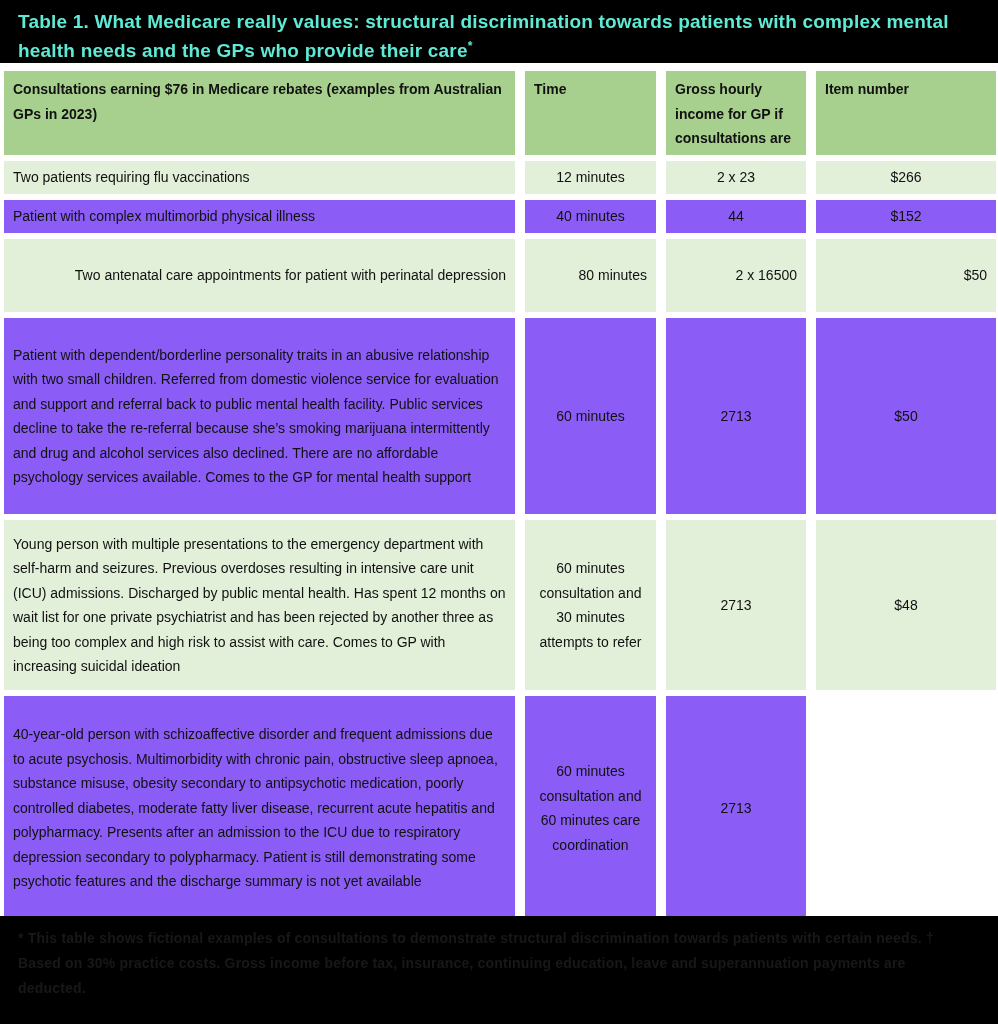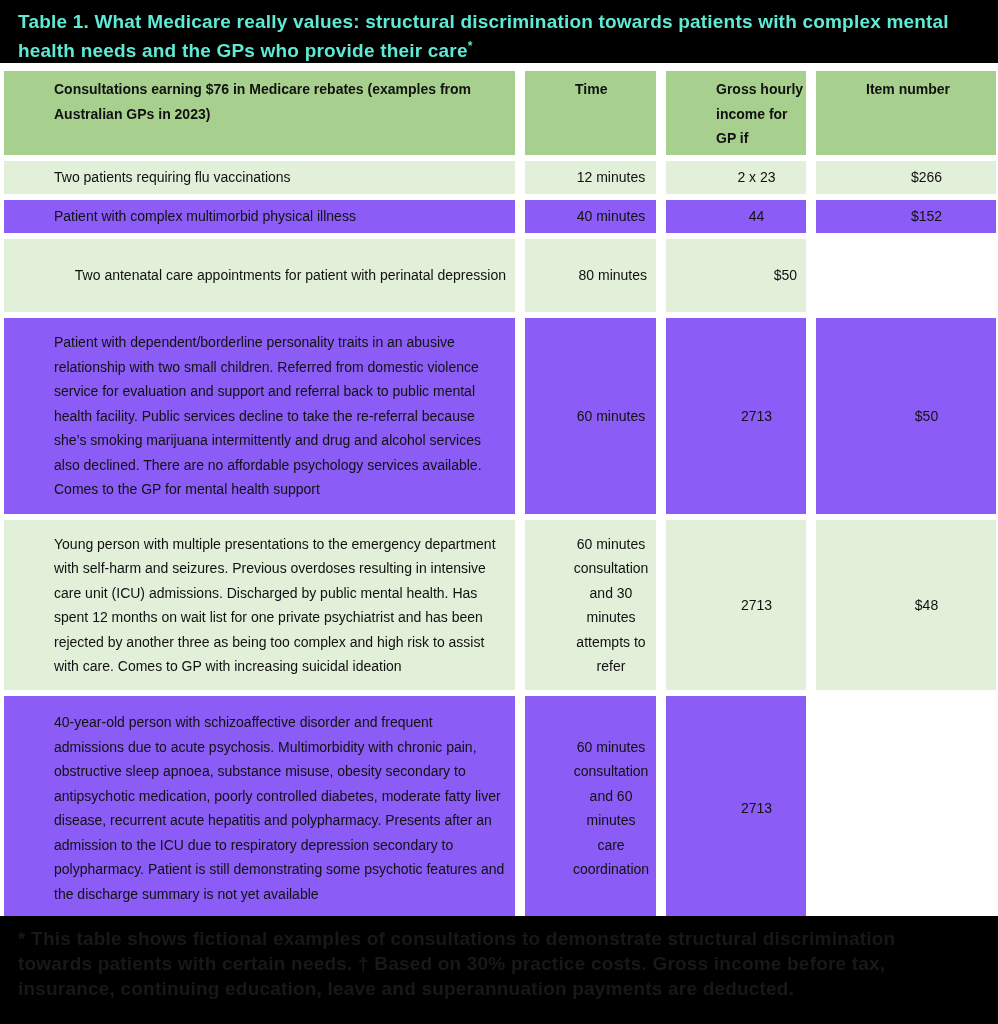--- a/index.html
+++ b/index.html
@@ -38,21 +38,21 @@
   }
   .cell {
     padding: 0 9px;
     font-size: 14px;
     line-height: 24.5px;
     color: #111111;
     display: flex;
     align-items: center;
     overflow: hidden;
   }
-  .cell .inner { display: block; width: 100%; margin-left: 41px; }
+  .cell .inner { display: block; width: 100%; }
   .cell.center { text-align: center; justify-content: center; }
 
   .header-row .cell {
     background: #a7d08e;
     font-weight: bold;
     height: 84px;
     align-items: flex-start;
     padding-top: 6px;
     text-align: left;
     justify-content: flex-start;
@@ -71,21 +71,21 @@
   
   .footnote-band {
     position: absolute;
     left: 0; right: 0; bottom: 0;
     height: 108px;
     background: #000000;
     color: #181818;
     padding: 10px 30px 0 18px;
   }
   .footnote-band .footnote-text {
-    font-size: 19px;
+    font-size: 14px;
     font-weight: bold;
     line-height: 25px;
     letter-spacing: 0.2px;
   }
 </style>
 </head>
 <body>
 
 <div class="page">
 
@@ -143,20 +143,23 @@
     </div>
 
     <div class="trow row-light h63">
       <div class="cell">
           <div class="inner">Two antenatal care appointments for patient with perinatal depression</div>
         </div>
       <div class="cell center">
           <div class="inner">80 minutes</div>
         </div>
       <div class="cell center">
+          <div class="inner">2 x 16500</div>
+        </div>
+      <div class="cell center">
           <div class="inner">$50</div>
         </div>
     </div>
 
     <div class="trow row-dark h196">
       <div class="cell">
           <div class="inner">Patient with dependent/borderline personality traits in an abusive relationship with two small children. Referred from domestic violence service for evaluation and support and referral back to public mental health facility. Public services decline to take the re-referral because she’s smoking marijuana intermittently and drug and alcohol services also declined. There are no affordable psychology services available. Comes to the GP for mental health support</div>
         </div>
       <div class="cell center">
           <div class="inner">60 minutes</div>

